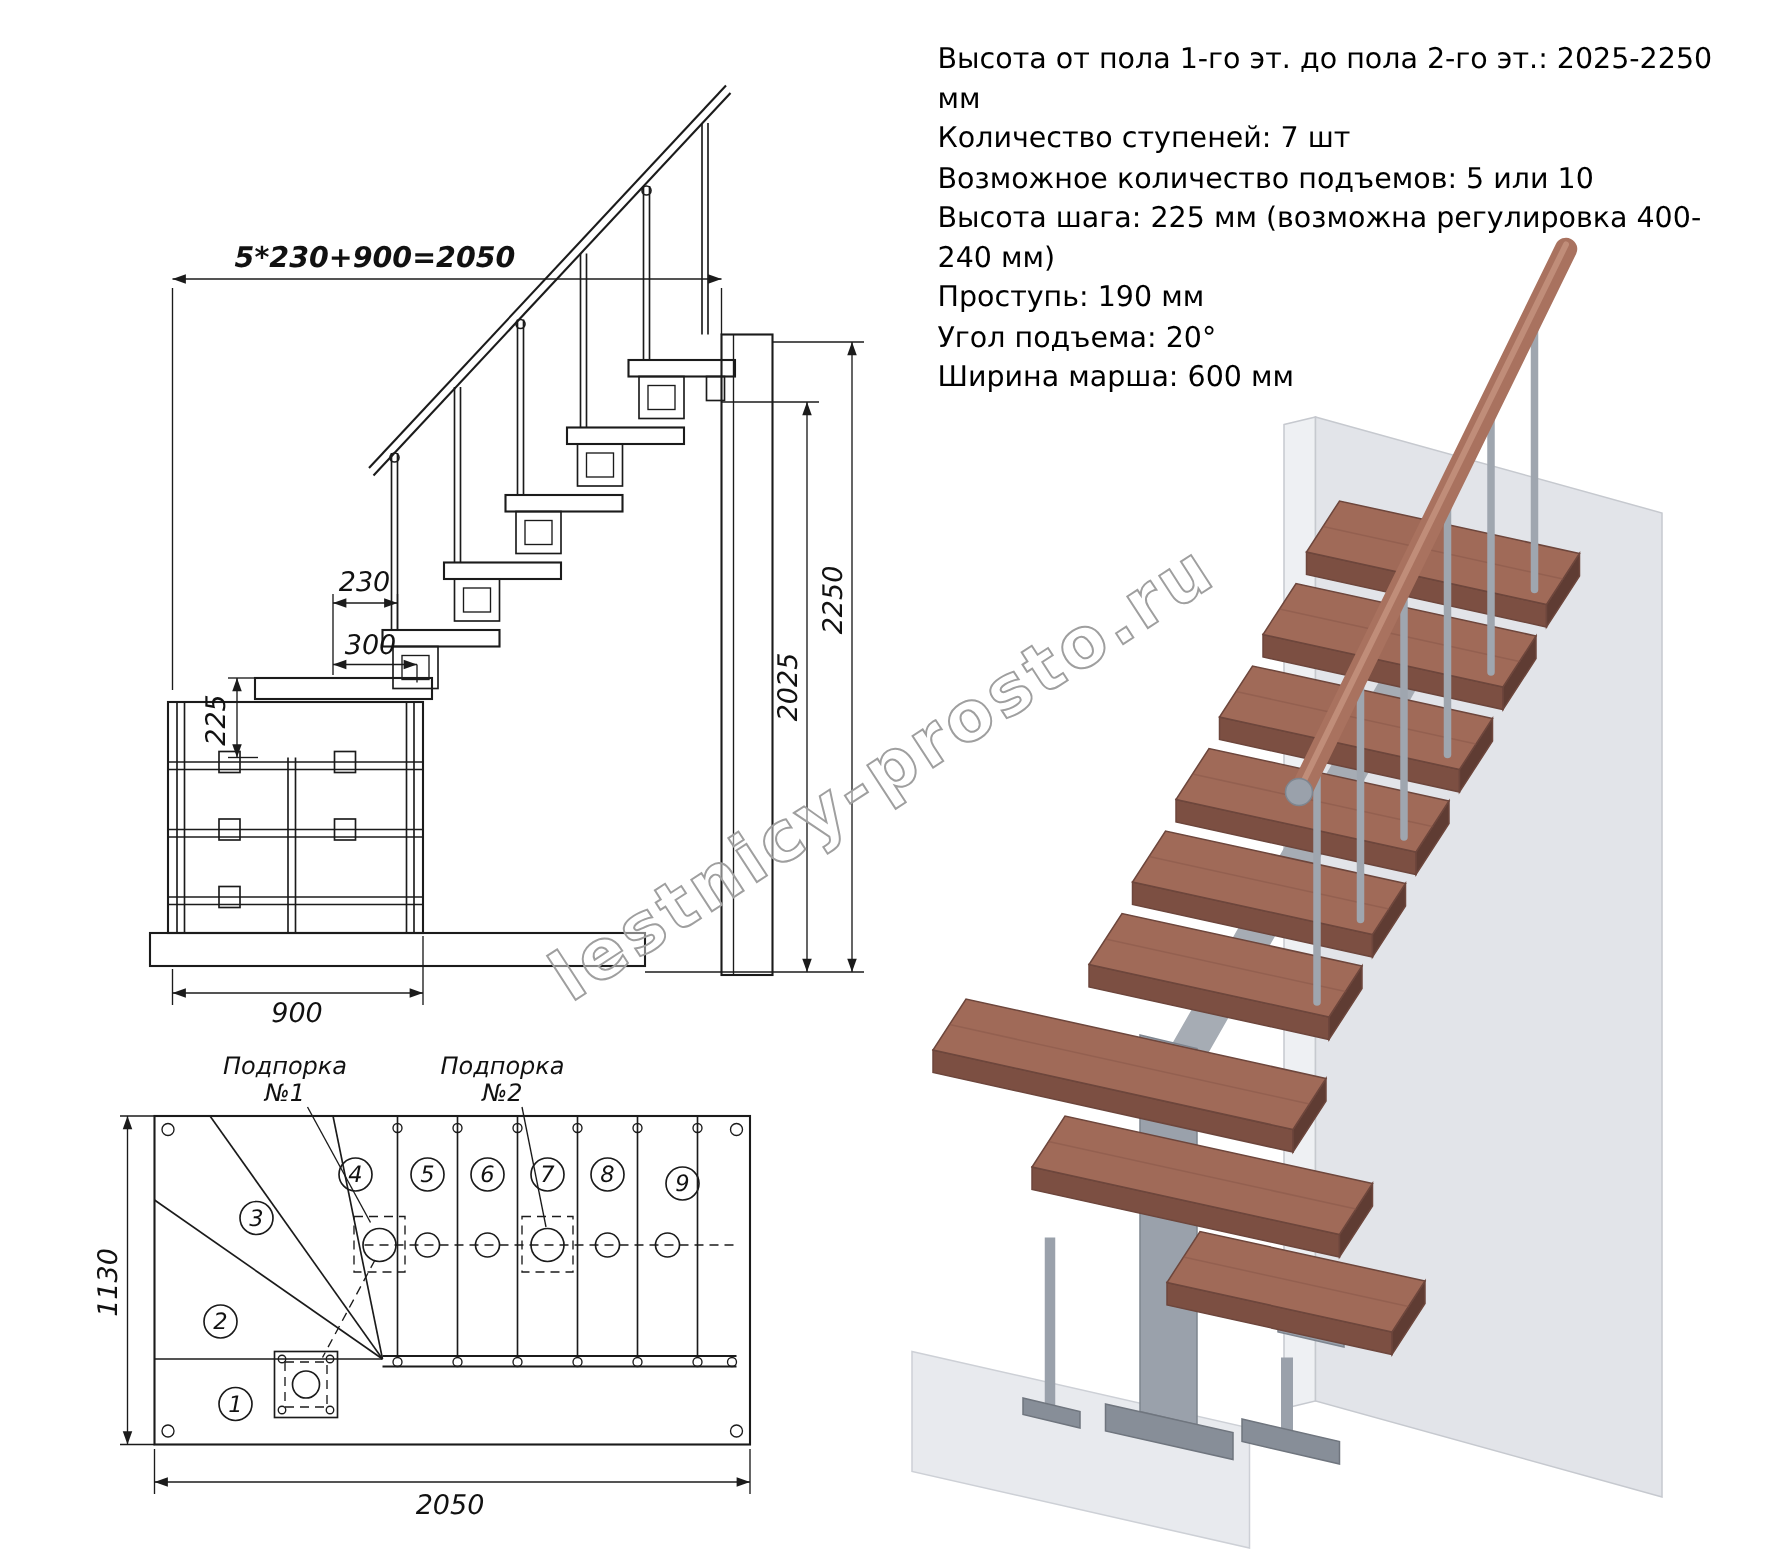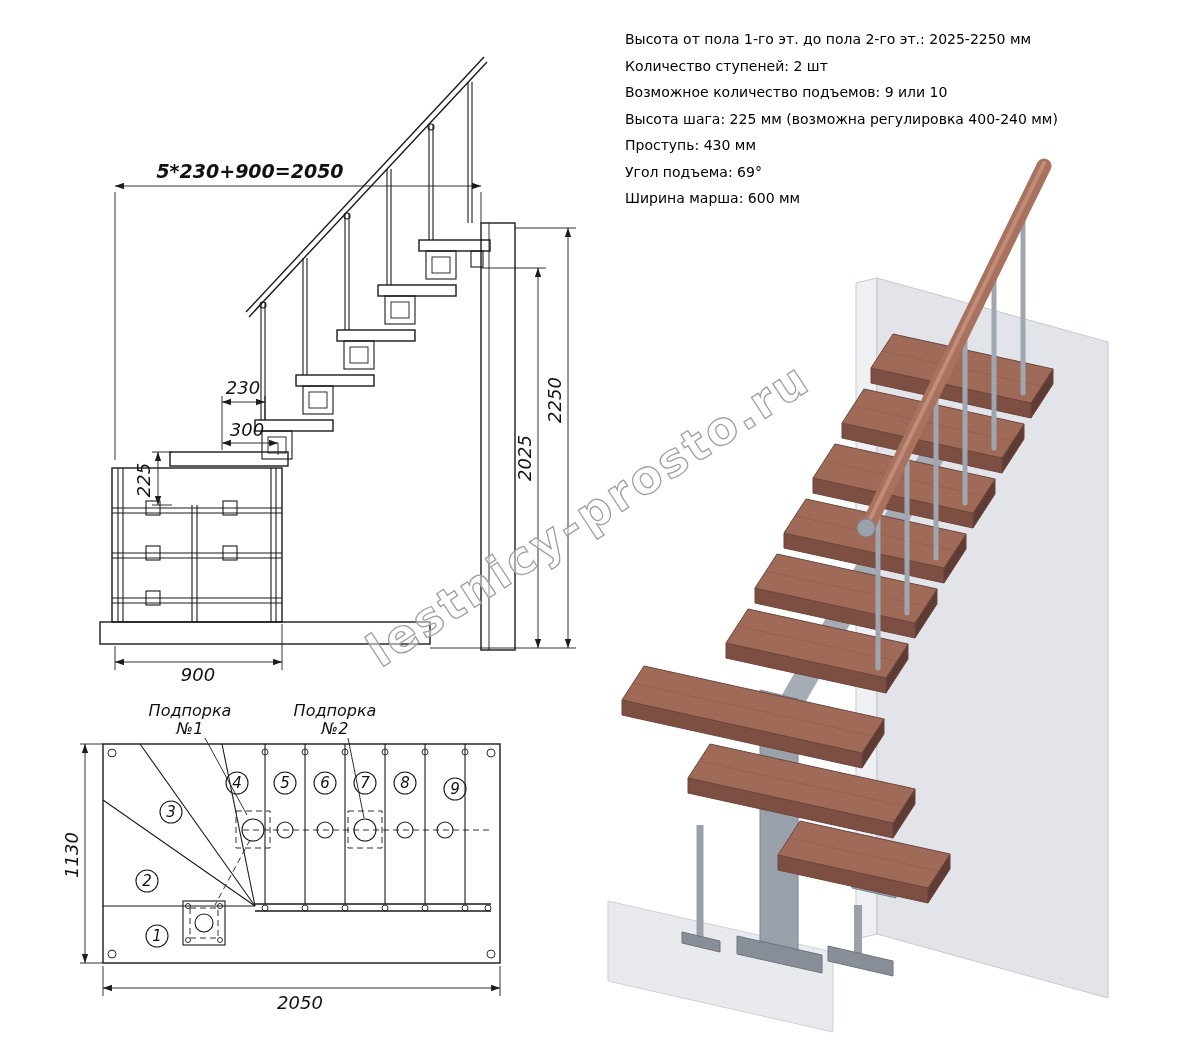--- a/index.html
+++ b/index.html
@@ -1,20 +1,20 @@
 <!DOCTYPE html>
 <html><head>
 <meta charset="utf-8">
 <style>
   html,body{margin:0;padding:0;background:#fff;}
   .canvas{position:relative;width:1191px;height:1044px;background:#ffffff;overflow:hidden;
           font-family:"DejaVu Sans",sans-serif;}
   .canvas > svg{position:absolute;left:0;top:0;}
   .specs{position:absolute;left:625px;top:26px;width:545px;color:#000;
-         font-size:14px;line-height:26.5px;font-family:"DejaVu Sans",sans-serif;}
+         font-size:19px;line-height:26.5px;font-family:"DejaVu Sans",sans-serif;}
   
   .ln{stroke:#1b1b1b;stroke-width:1.4;fill:none;}
   .md{stroke:#1b1b1b;stroke-width:1.1;fill:none;}
   .thin{stroke:#1b1b1b;stroke-width:0.9;fill:none;}
   .dash{stroke:#1b1b1b;stroke-width:0.9;fill:none;stroke-dasharray:6 4;}
   .dim{stroke:#1b1b1b;stroke-width:0.9;fill:none;}
   text.dimlbl{font:italic 18px "DejaVu Sans",sans-serif;fill:#111;}
   text.dimbig{font:italic bold 19px "DejaVu Sans",sans-serif;fill:#111;}
   text.steplbl{font:italic 15px "DejaVu Sans",sans-serif;fill:#111;}
   text.suplbl{font:italic 16px "DejaVu Sans",sans-serif;fill:#111;}
@@ -336,21 +336,21 @@
         <line class="dim" x1="103" y1="988" x2="500" y2="988" marker-start="url(#arw)" marker-end="url(#arw)"></line>
         <text class="dimlbl" x="300" y="1009" text-anchor="middle">2050</text>
       </g>
     </g>
 
     <text class="wm" transform="translate(597,528) rotate(-33)" text-anchor="middle">lestnicy-prosto.ru</text>
   </svg>
 
   <div class="specs">
     <div>Высота от пола 1-го эт. до пола 2-го эт.: 2025-2250 мм</div>
-    <div>Количество ступеней: 2 шт</div>
-    <div>Возможное количество подъемов: 9 или 10</div>
+    <div>Количество ступеней: 7 шт</div>
+    <div>Возможное количество подъемов: 5 или 10</div>
     <div>Высота шага: 225 мм (возможна регулировка 400-240 мм)</div>
-    <div>Проступь: 430 мм</div>
-    <div>Угол подъема: 69°</div>
+    <div>Проступь: 190 мм</div>
+    <div>Угол подъема: 20°</div>
     <div>Ширина марша: 600 мм</div>
   </div>
 
 </div>
 
 </body></html>

